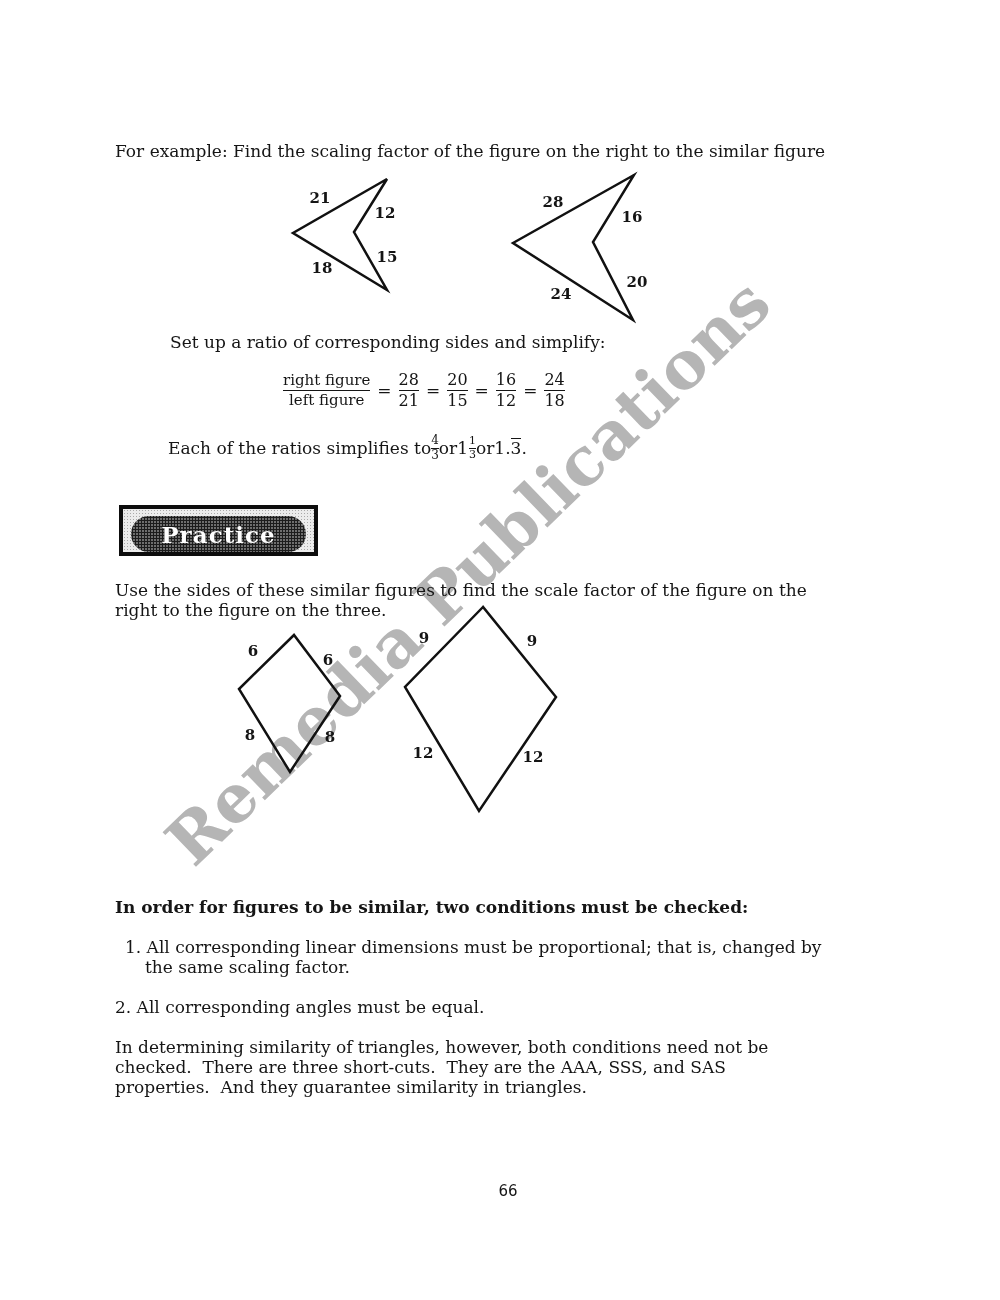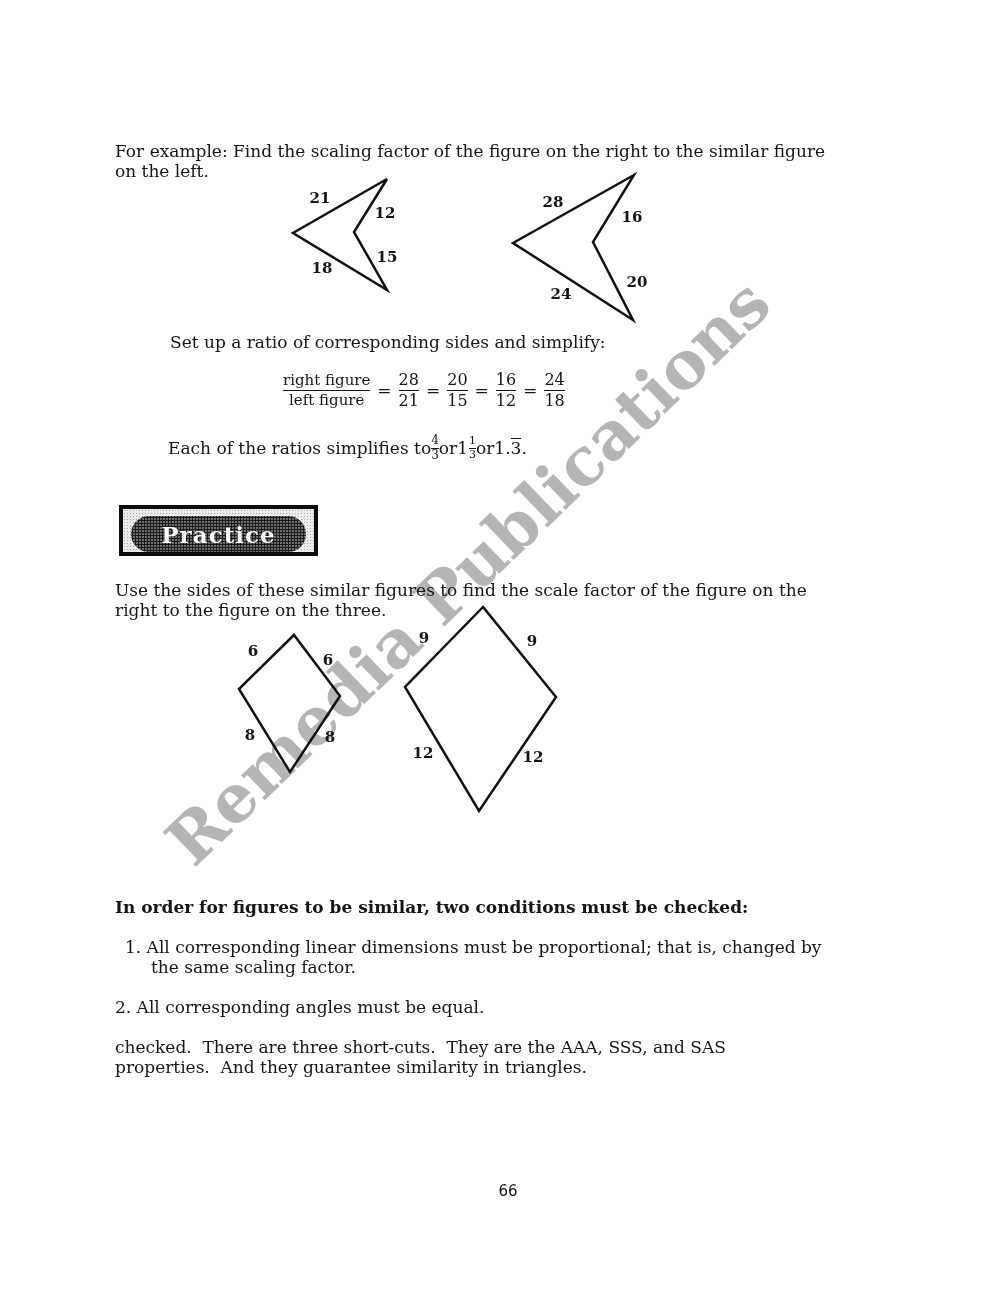--- a/index.html
+++ b/index.html
@@ -10,21 +10,21 @@
   .content { position:absolute; inset:0; z-index:2; }
   .watermark {
     position:absolute; left:468px; top:572px; z-index:1;
     transform:translate(-50%,-50%) rotate(-44deg);
     font-size:66px; font-weight:bold; white-space:nowrap;
     font-family:"DejaVu Serif", serif;
   }
   .para { position:absolute; font-size:17px; line-height:20px; }
   .pline { white-space:pre; }
   .bold { font-weight:bold; }
-  .indent2 { margin-left:26px; }
+  .indent2 { margin-left:20px; }
 
   
   .eq { position:absolute; left:283px; top:371px; display:flex; align-items:center; gap:7px; }
   .frac { display:inline-flex; flex-direction:column; align-items:center; line-height:1.12; font-size:16px; }
   .frac .bar { align-self:stretch; border-top:1.7px solid #151515; margin:1px 0; height:0; }
   .lhs { font-size:15px;justify-content:flex-end; }
   .eqsign { font-size:17px; }
 
   
   .simp { position:absolute; left:168px; top:431px; height:34px; display:flex; align-items:center; font-size:17px; }
@@ -68,21 +68,20 @@
 <body>
 
 <div class="page">
 
   <div class="watermark" style="color: rgb(181, 181, 181);">Remedia Publications</div>
 
   <div class="content">
 
     <div class="para" style="left:115px; top:141px;">
       <div class="pline">For example: Find the scaling factor of the figure on the right to the similar figure</div>
-      <div class="pline">on the left.</div>
     </div>
 
     <svg class="fig" style="left:285px; top:172px;" width="110" height="125">
       <polygon points="102,7 8,61 102,118 69,60"></polygon>
     </svg>
     <svg class="fig" style="left:505px; top:170px;" width="135" height="155">
       <polygon points="129,5 8,73 128,150 88,72"></polygon>
     </svg>
 
     <span class="slabel" style="left:320px; top:198px;">21</span>
@@ -186,20 +185,21 @@
     <div class="para" style="left:125px; top:937px;">
       <div class="pline">1. All corresponding linear dimensions must be proportional; that is, changed by</div>
       <div class="pline indent2">the same scaling factor.</div>
     </div>
 
     <div class="para" style="left:115px; top:997px;">
       <div class="pline">2. All corresponding angles must be equal.</div>
     </div>
 
     <div class="para" style="left:115px; top:1037px;">
+      <div class="pline">In determining similarity of triangles, however, both conditions need not be</div>
       <div class="pline">checked.  There are three short-cuts.  They are the AAA, SSS, and SAS</div>
       <div class="pline">properties.  And they guarantee similarity in triangles.</div>
     </div>
 
     <div class="pagenum">66</div>
 
   </div>
 </div>
 
 </body></html>

